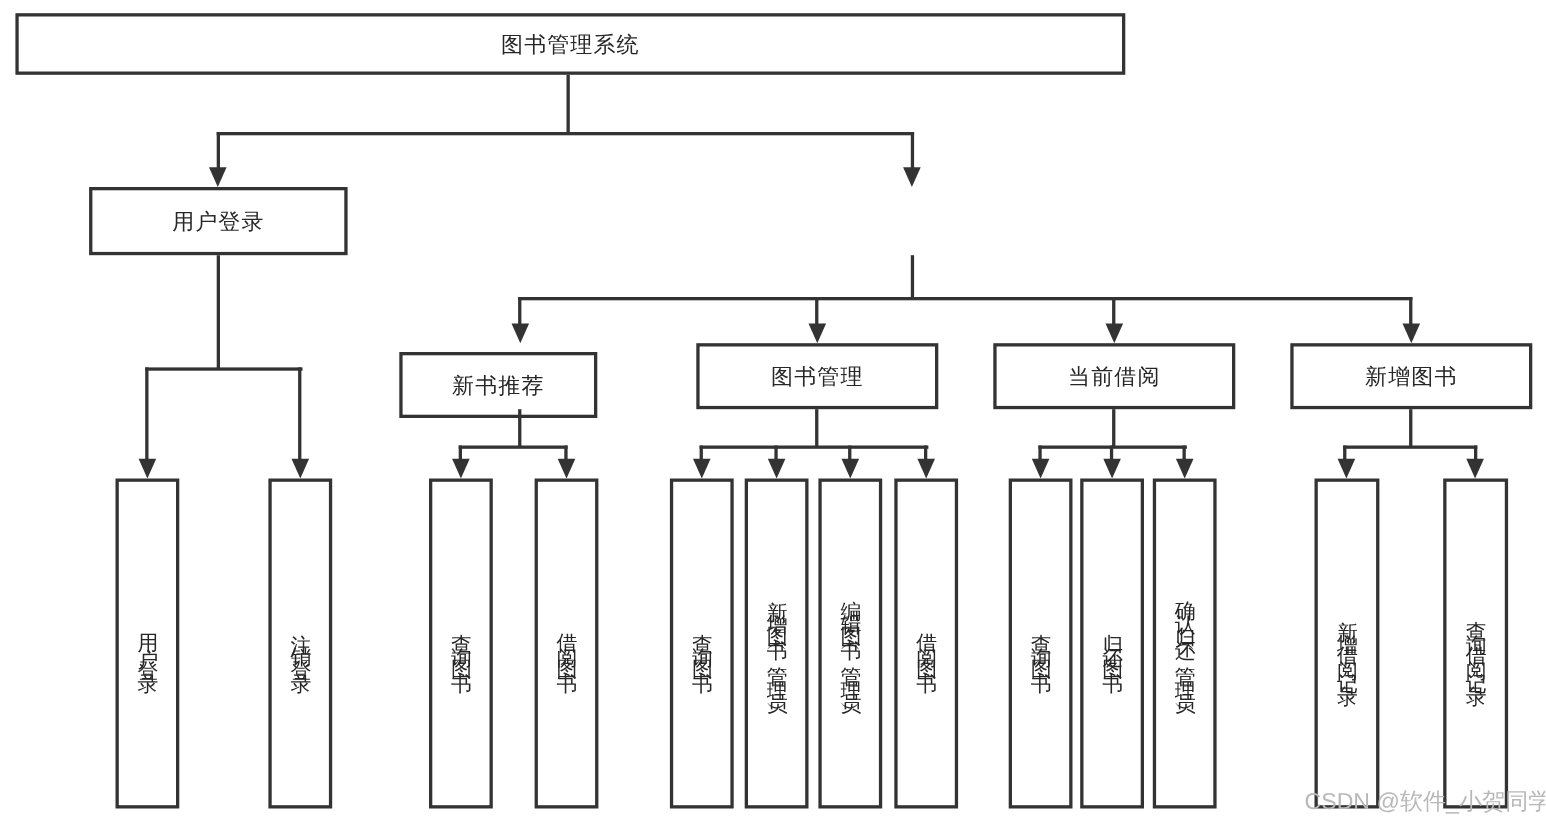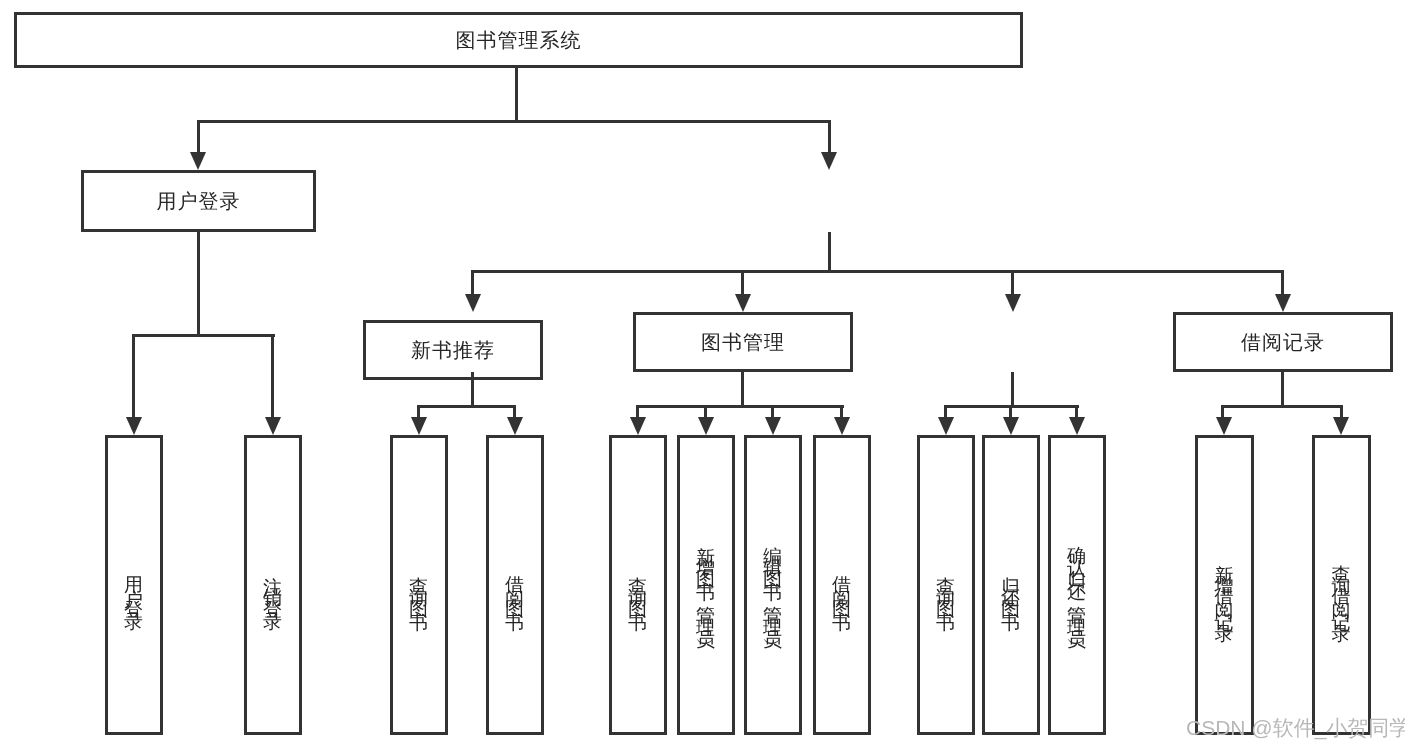--- a/index.html
+++ b/index.html
@@ -91,22 +91,25 @@
   <div class="ah" style="left:1005px;top:294px"></div>
   <div class="ln" style="left:1281px;top:270px;width:3px;height:27px"></div>
   <div class="ah" style="left:1275px;top:294px"></div>
 
   <div class="box h" style="left:363px;top:320px;width:180px;height:60px">
     <span class="lbl">新书推荐</span>
   </div>
   <div class="box h" style="left:633px;top:312px;width:220px;height:60px">
     <span class="lbl">图书管理</span>
   </div>
+  <div class="box h" style="left:903px;top:312px;width:220px;height:60px">
+    <span class="lbl">当前借阅</span>
+  </div>
   <div class="box h" style="left:1173px;top:312px;width:220px;height:60px">
-    <span class="lbl">借阅记录</span>
+    <span class="lbl">新增图书</span>
   </div>
 
   <div class="ln" style="left:471px;top:372px;width:3px;height:35px"></div>
   <div class="ln" style="left:417px;top:405px;width:99px;height:3px"></div>
   <div class="ln" style="left:417px;top:405px;width:3px;height:14px"></div>
   <div class="ah" style="left:411px;top:417px"></div>
   <div class="ln" style="left:513px;top:405px;width:3px;height:14px"></div>
   <div class="ah" style="left:507px;top:417px"></div>
 
   <div class="ln" style="left:741px;top:372px;width:3px;height:35px"></div>

